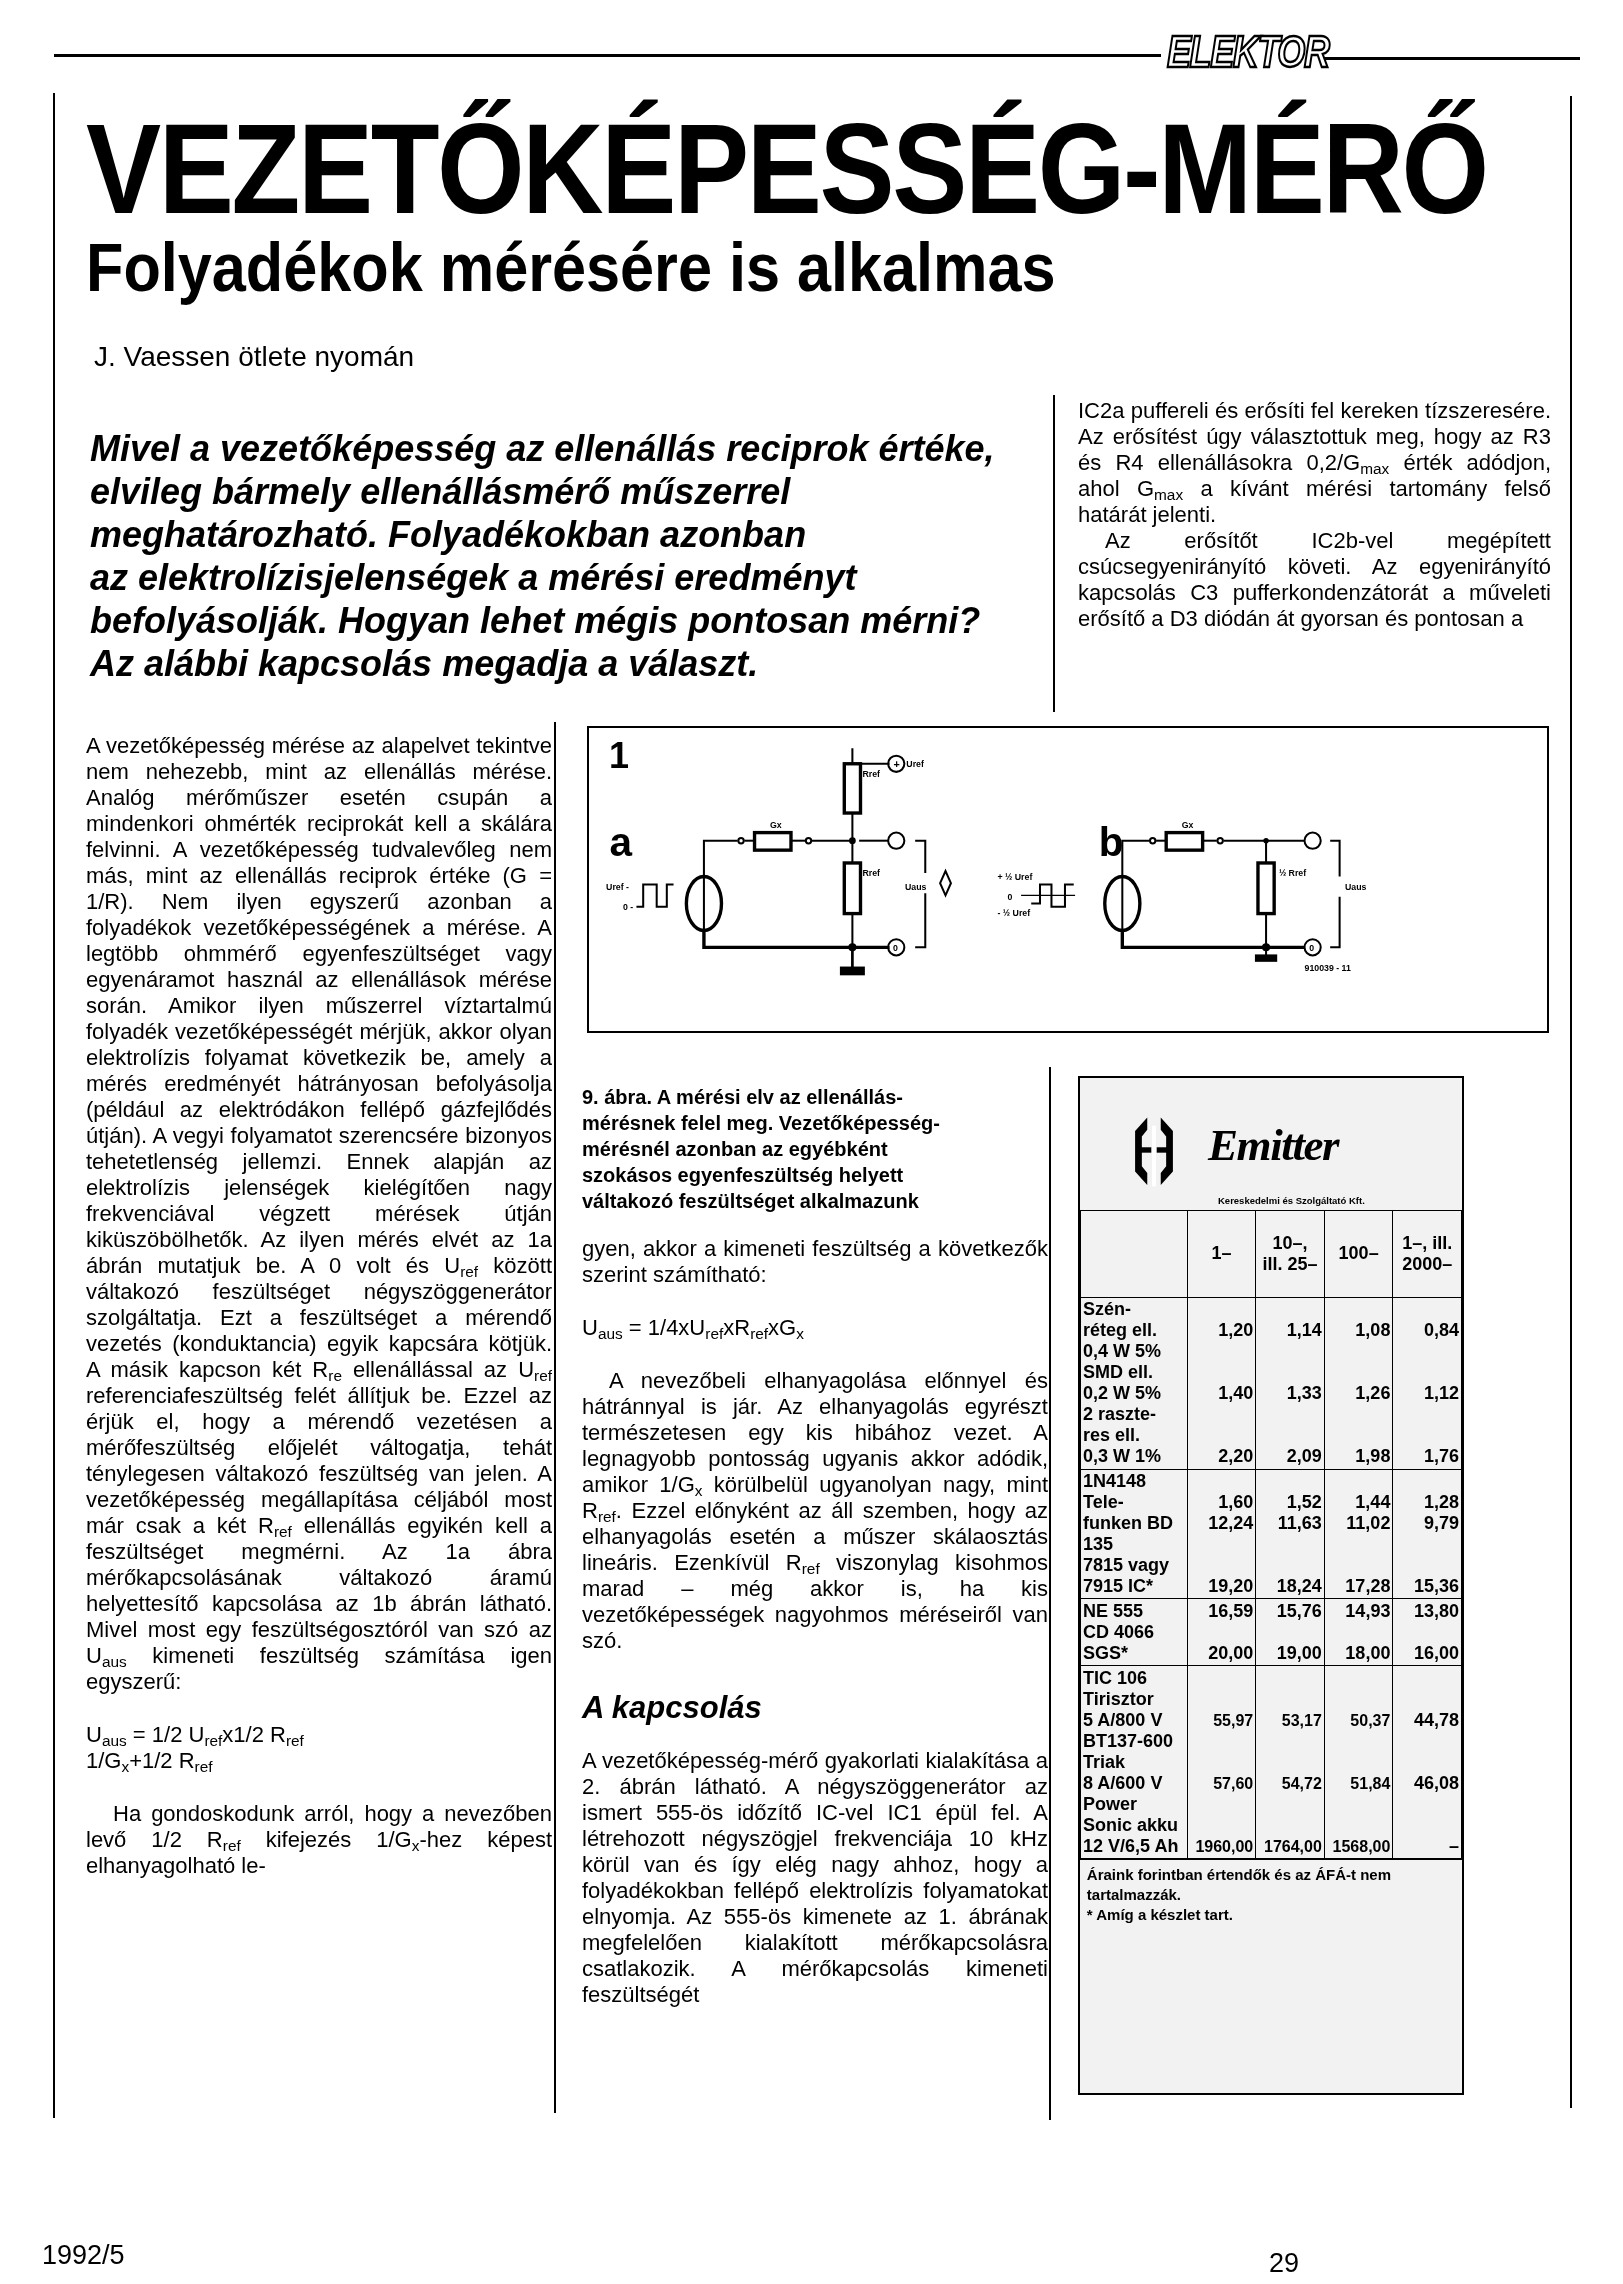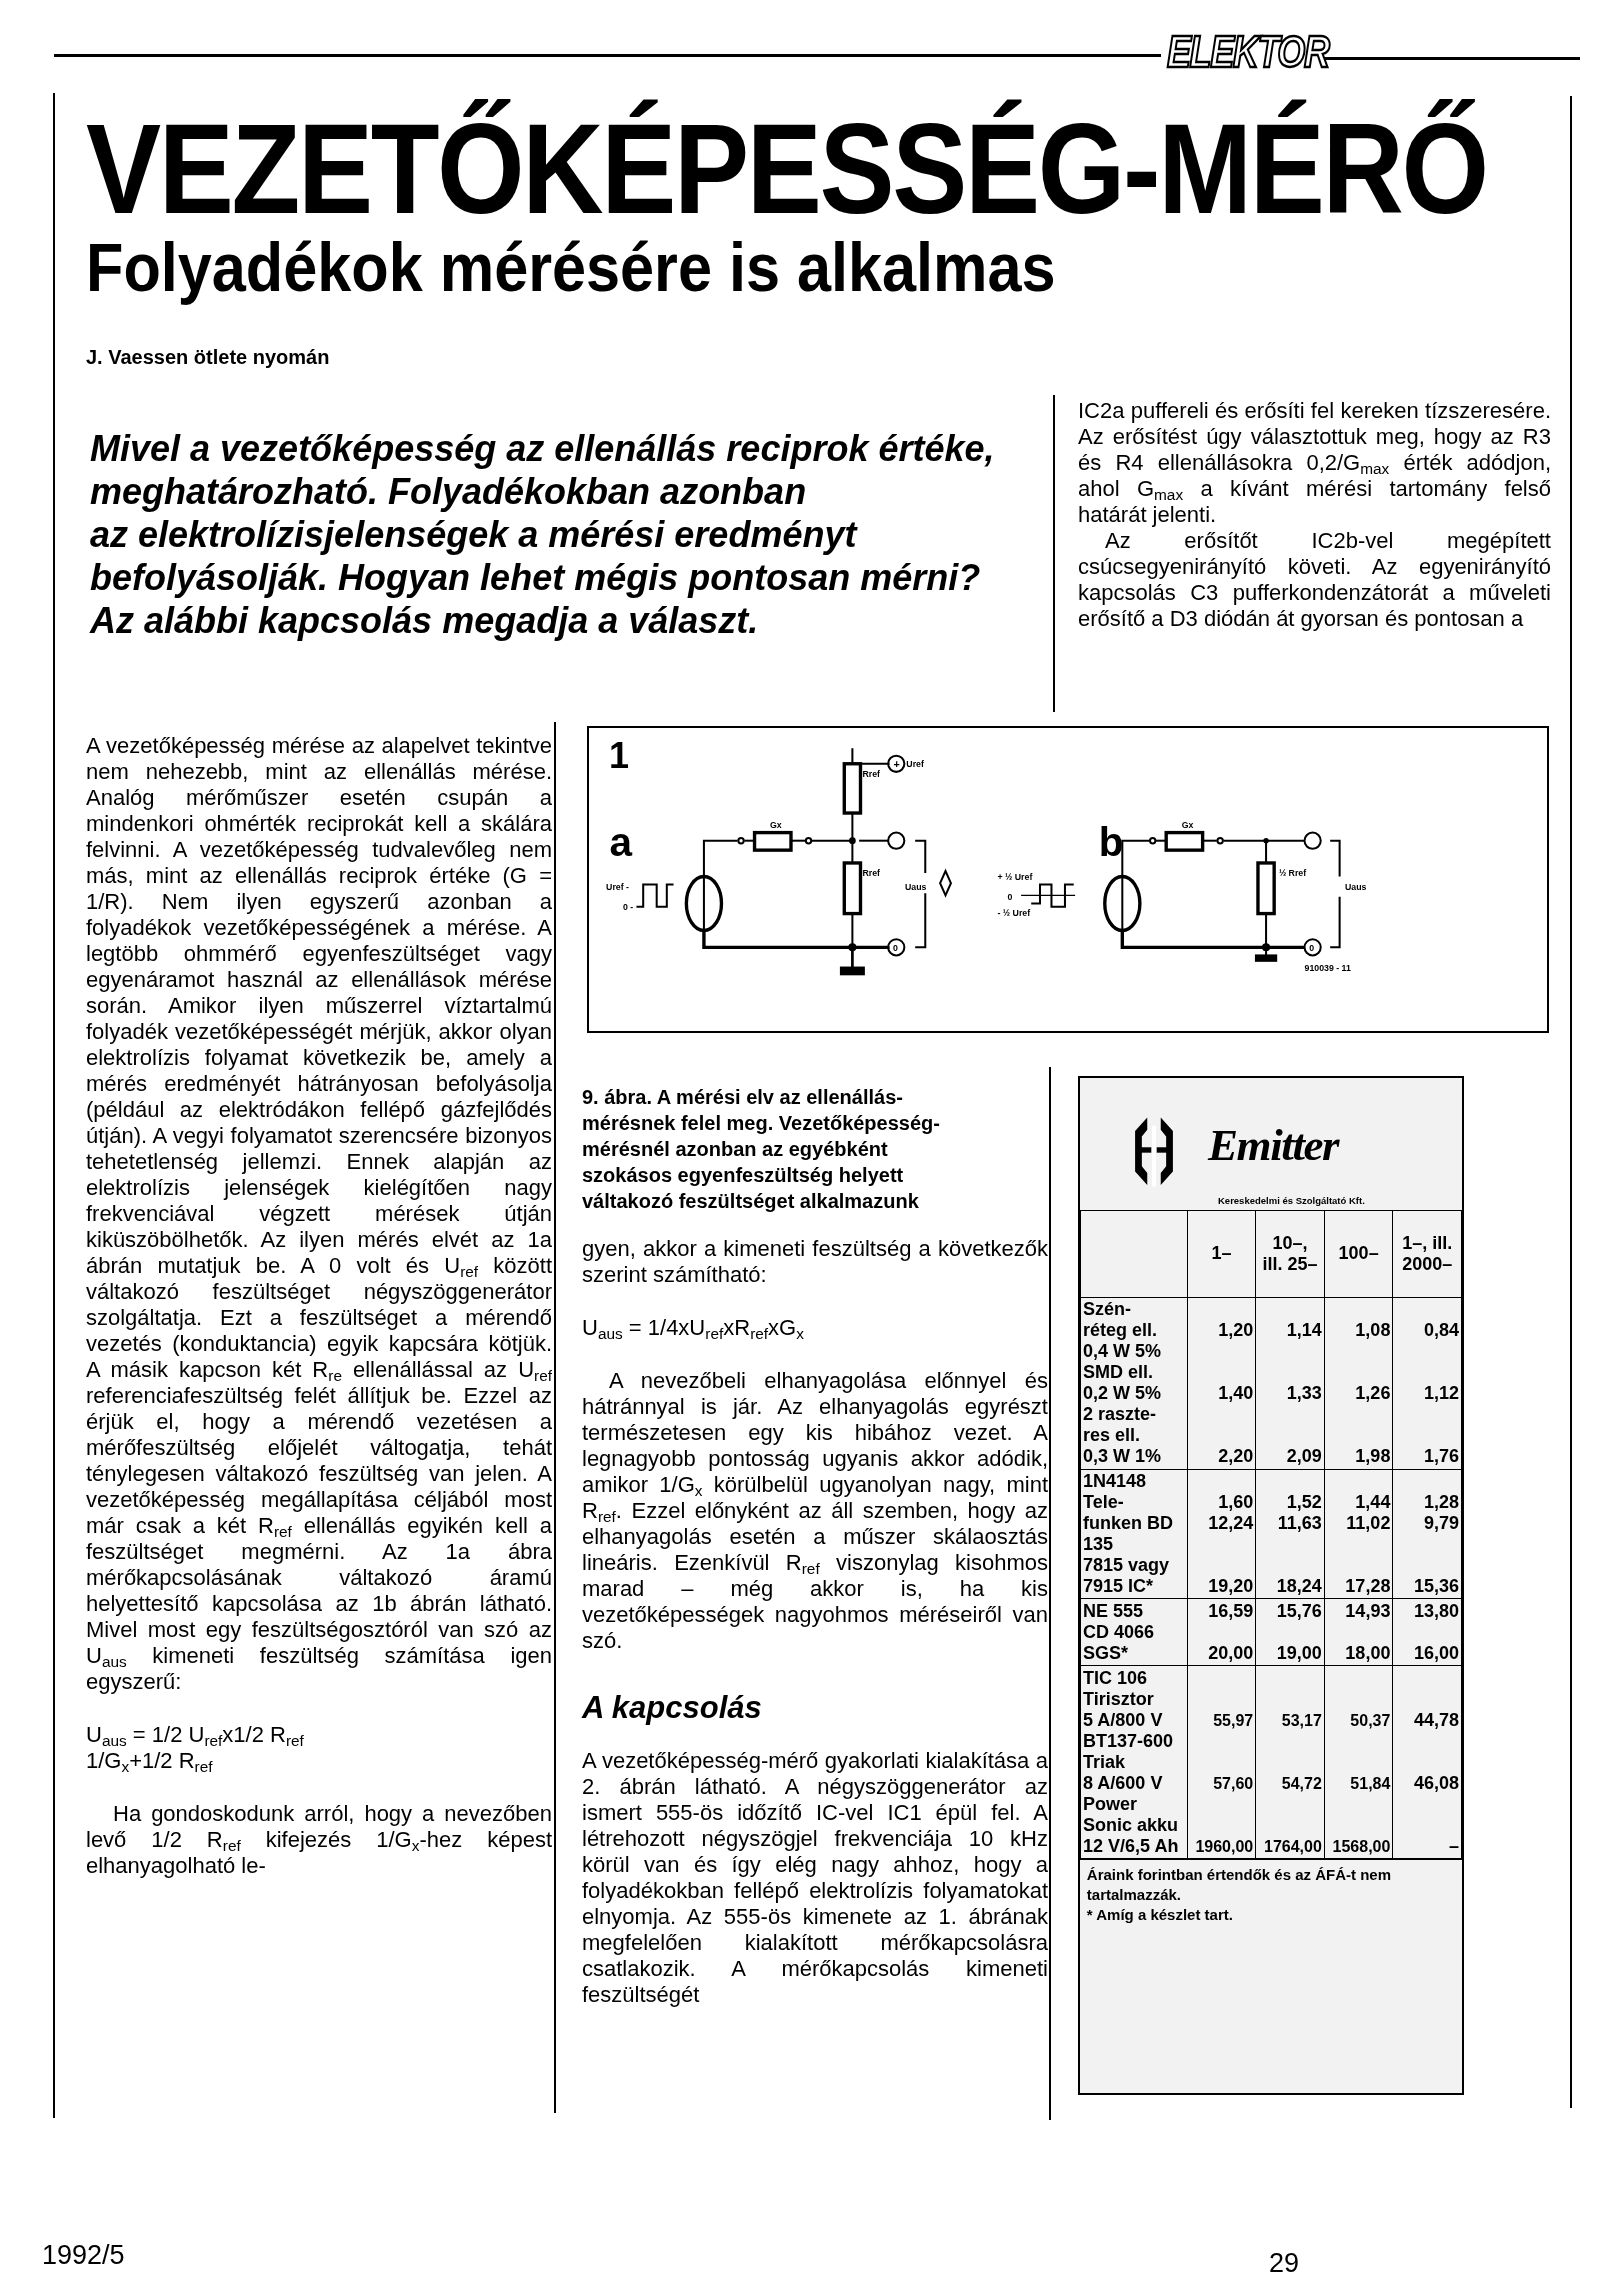--- a/index.html
+++ b/index.html
@@ -6,21 +6,21 @@
   body{width:1623px;height:2284px;position:relative;overflow:hidden;color:#000;font-family:"Liberation Sans",sans-serif;}
   .abs{position:absolute;}
   
   .hdr-rule-l{left:54px;top:54px;width:1107px;height:3.4px;background:#000;}
   .hdr-rule-r{left:1323px;top:57px;width:257px;height:3.4px;background:#000;}
   .logo{left:1167px;top:26px;width:155px;height:47px;font-family:"Liberation Sans",sans-serif;font-weight:bold;font-style:italic;font-size:36px;letter-spacing:-1.4px;color:#fff;-webkit-text-stroke:2px #000;transform:scaleY(1.25);transform-origin:top left;line-height:41px;}
   .frame-l{left:53px;top:93px;width:2px;height:2025px;background:#000;}
   .frame-r{left:1570px;top:96px;width:2px;height:2012px;background:#000;}
   .title{left:86px;top:101px;font-size:128px;font-weight:bold;line-height:135px;letter-spacing:-2.7px;transform:scaleX(0.88);transform-origin:left top;white-space:nowrap;}
   .subtitle{left:86px;top:230px;font-size:68px;font-weight:bold;line-height:74px;transform:scaleX(0.9);transform-origin:left top;white-space:nowrap;}
-  .byline{left:86px;top:338px;font-size:20px;font-weight:bold;line-height:38px;white-space:nowrap;}
+  .byline{left:94px;top:338px;font-size:28px;font-weight:normal;line-height:38px;white-space:nowrap;}
   .lead{left:86px;top:425px;width:972px;font-size:36px;font-weight:bold;font-style:italic;line-height:39px;}
   .lead p{margin:4px;}
   .lead-vrule{left:1053px;top:395px;width:2px;height:317px;background:#000;}
   .body{font-size:22px;line-height:26px;text-align:justify;}
   .body p{margin:0;}
   .body .ind{text-indent:27px;}
   .col-left{left:86px;top:733px;width:466px;}
   .col-left-rule{left:554px;top:722px;width:2px;height:1391px;background:#000;}
   .col-right-top{left:1078px;top:398px;width:473px;}
   .col-mid{left:582px;top:1236px;width:466px;}
@@ -57,20 +57,21 @@
 <div class="abs logo">ELEKTOR</div>
 <div class="abs frame-l"></div>
 <div class="abs frame-r"></div>
 
 <h1 class="abs title" style="margin:0">VEZETŐKÉPESSÉG-MÉRŐ</h1>
 <h2 class="abs subtitle" style="margin:0">Folyadékok mérésére is alkalmas</h2>
 <div class="abs byline">J. Vaessen ötlete nyomán</div>
 
 <div class="abs lead">
   <p>Mivel a vezetőképesség az ellenállás reciprok értéke,</p>
+  <p>elvileg bármely ellenállásmérő műszerrel</p>
   <p>meghatározható. Folyadékokban azonban</p>
   <p>az elektrolízisjelenségek a mérési eredményt</p>
   <p>befolyásolják. Hogyan lehet mégis pontosan mérni?</p>
   <p>Az alábbi kapcsolás megadja a választ.</p>
 </div>
 <div class="abs lead-vrule"></div>
 
 <div class="abs body col-right-top">
   <p><span>IC2a puffereli és erősíti fel kereken tízszeresére. Az erősítést úgy választottuk meg, hogy az R3 és R4 ellenállásokra 0,2/G</span><sub>max</sub><span> érték adódjon, ahol G</span><sub>max</sub><span> a kívánt mérési tartomány felső határát jelenti.</span></p>
   <p class="ind">Az erősítőt IC2b-vel megépített csúcsegyenirányító követi. Az egyenirányító kapcsolás C3 pufferkondenzátorát a műveleti erősítő a D3 diódán át gyorsan és pontosan a</p>

